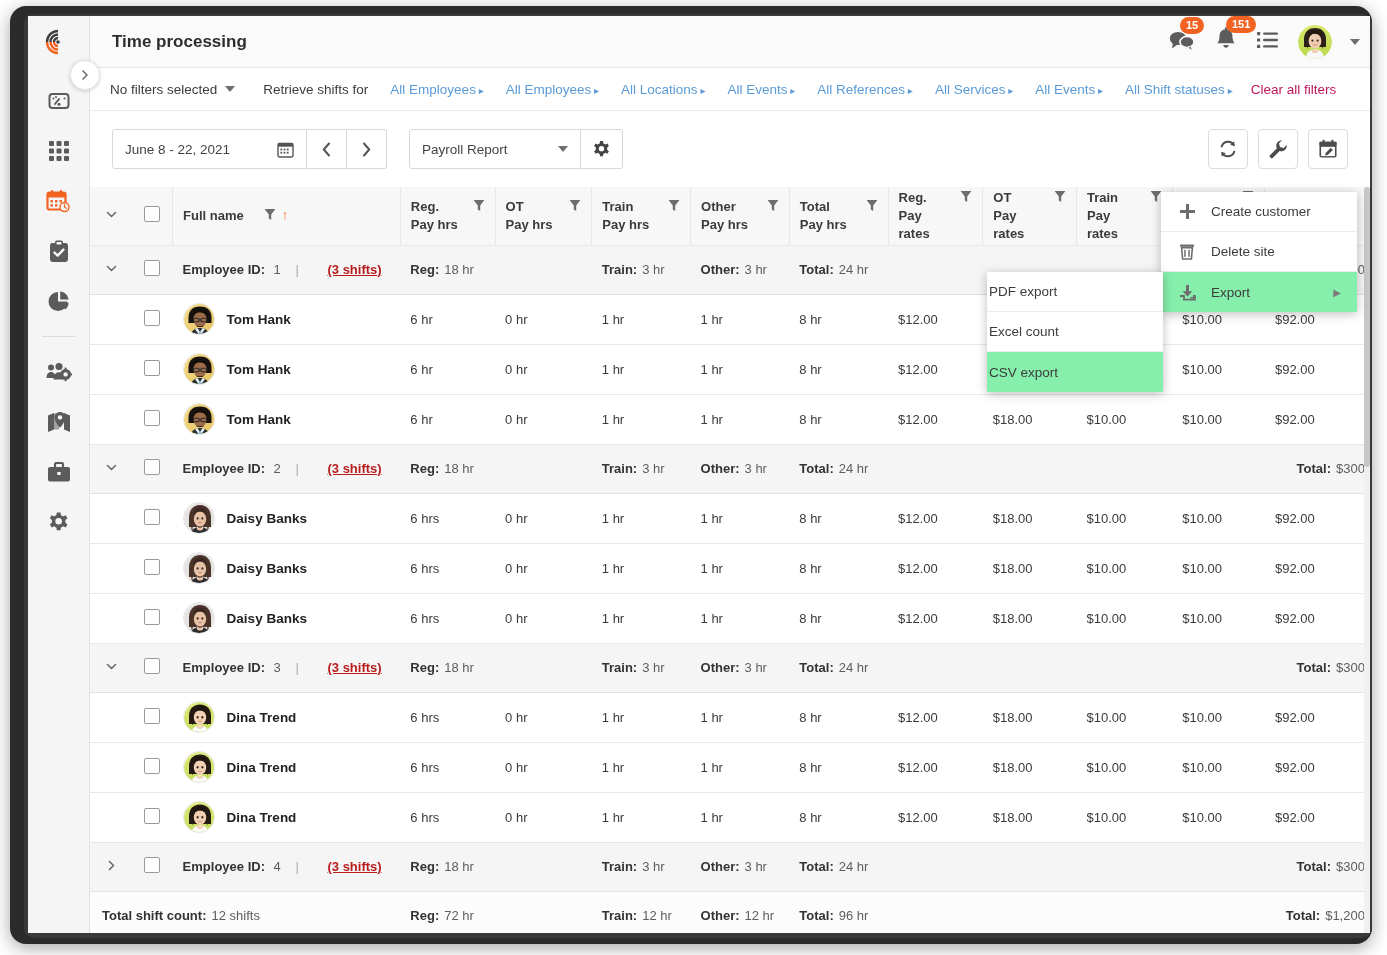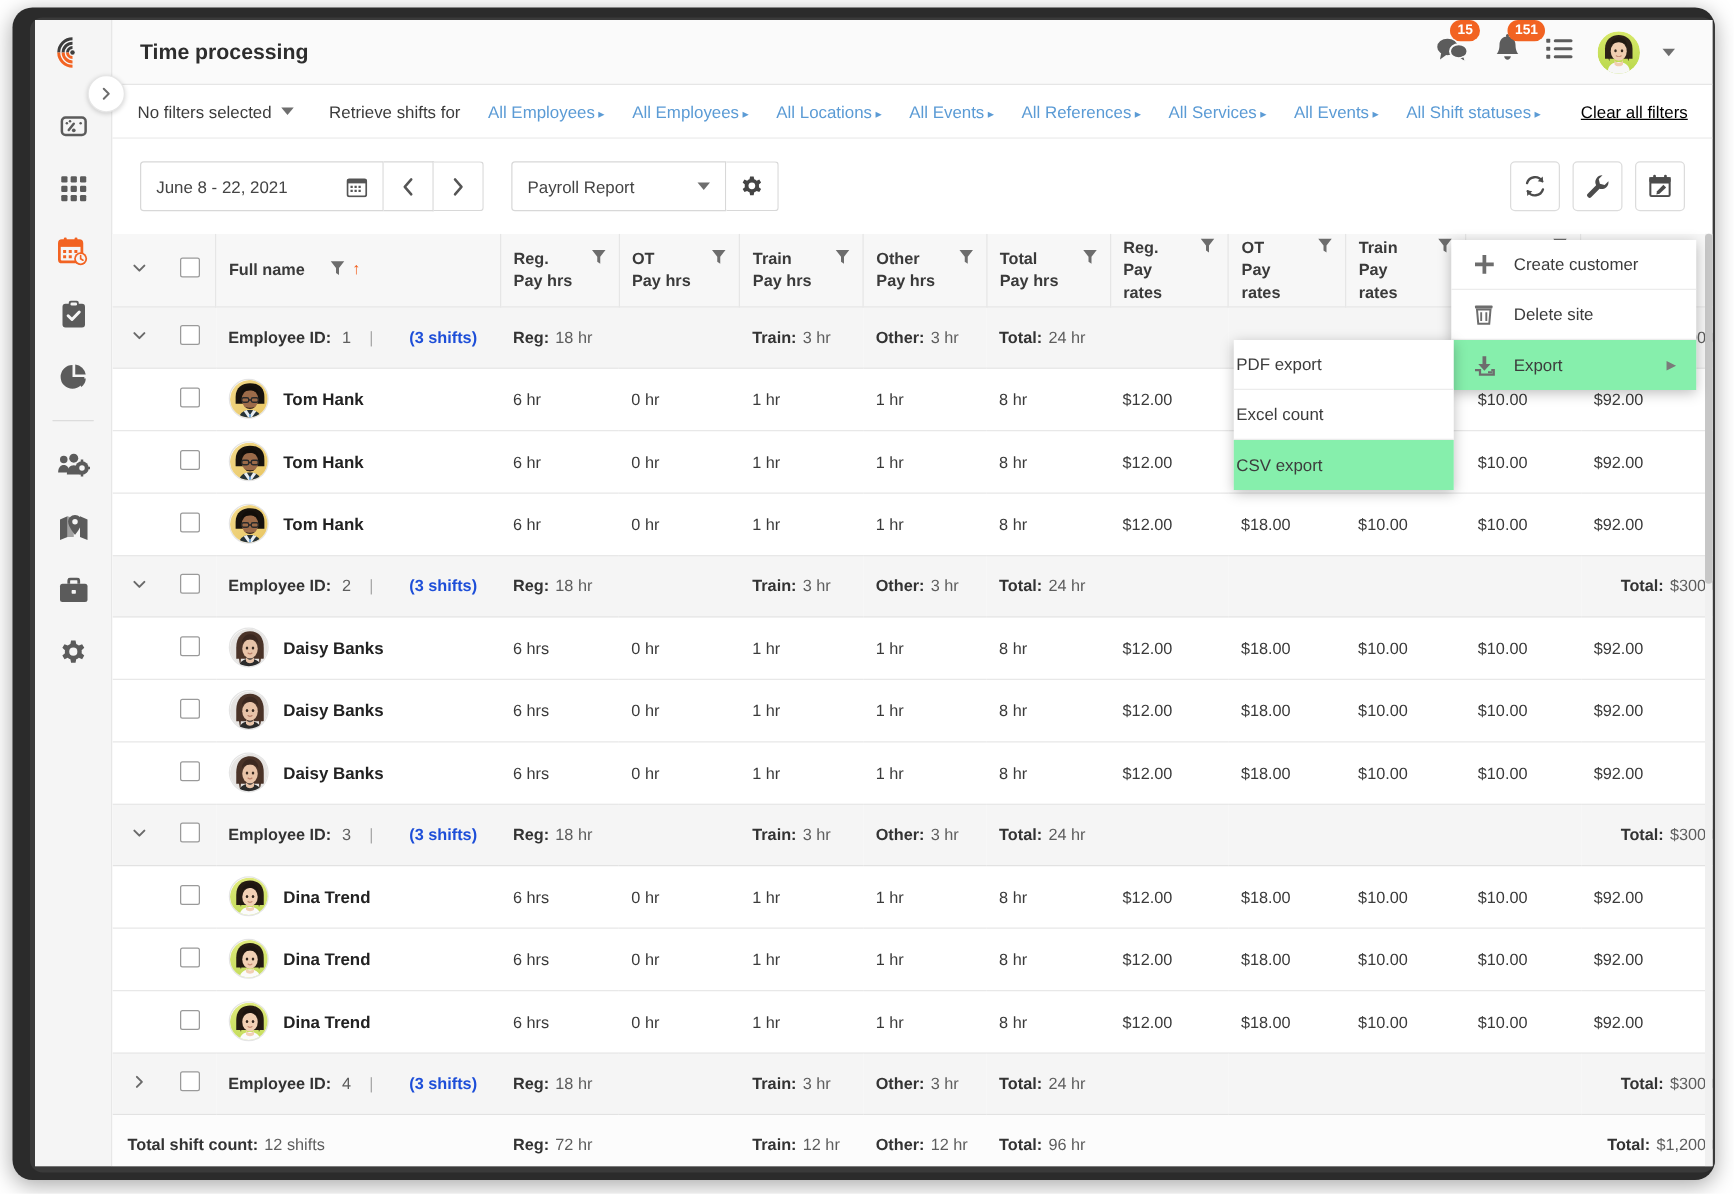--- a/index.html
+++ b/index.html
@@ -72,21 +72,21 @@
     background: #fafafa;
     border-bottom: 1px solid #e6e6e6;
     display: flex; align-items: center;
   }
   .app-title {
     margin-left: 22px;
     font-size: 17px; font-weight: bold; color: #2d2d2d;
   }
   .topbar-right {
     margin-left: auto; display: flex; align-items: center; gap: 18px;
-    padding-right: 30px;
+    padding-right: 10px;
   }
   .badge-wrap { position: relative; cursor: pointer; color: #5c5c5c; }
   .badge {
     position: absolute; top: -11px; left: 12px;
     background: #f26322; color: #fff;
     font-size: 11px; font-weight: bold;
     border-radius: 9px; padding: 1px 6px; min-width: 22px;
     text-align: center; line-height: 15px;
   }
   .avatar-top {
@@ -108,21 +108,21 @@
     font-size: 13.5px;
   }
   .nofilters { color: #3c3c3c; display:flex; align-items:center; gap:8px; cursor:pointer;}
   .nofilters .tri { width:0;height:0;border-left:5px solid transparent;border-right:5px solid transparent;border-top:6px solid #6e6e6e;}
   .retrieve { margin-left: 28px; color: #3c3c3c; }
   .flink {
     margin-left: 22px; color: #5b9bd5; cursor: pointer; white-space: nowrap;
   }
   .flink .arr { font-size: 10px; }
   .clearall {
-    margin-left: 32px; color: #000000; text-decoration: underline; cursor: pointer;
+    margin-left: 18px; color: #be185d; cursor: pointer;
   }
 
   
   .controlrow {
     position: absolute; left: 62px; top: 95px;
     width: 1280px; height: 76px; background: #ffffff;
     display: flex; align-items: center; padding: 0 22px;
   }
   .dategroup { display: flex; align-items: stretch; height: 40px; }
   .datebox {
@@ -184,21 +184,21 @@
     background: #fff; display: inline-block; cursor: pointer;
   }
   .chev { color: #6a6a6a; font-size: 13px; cursor: pointer; }
   .namecell { display: flex; align-items: center; gap: 12px; }
   .av { width: 32px; height: 32px; border-radius: 50%; overflow: hidden; flex-shrink: 0; border:1px solid #e5e5e5;}
   .nm { font-weight: bold; font-size: 13.5px; color: #222; }
   .red { color: #e0252b; }
   .glabel { font-weight: bold; color: #333; }
   .gval { color: #5d5d5d; margin-left: 5px; }
   .gsep { color: #a9a9a9; margin: 0 11px; }
-  .gshifts { font-weight: bold; color: #1d4ed8; margin-left: 14px; }
+  .gshifts { font-weight: bold; color: #b91c1c; margin-left: 14px; text-decoration: underline; }
   .r { text-align: right !important; }
 
   
   .footrow { height: 48px; background: #fcfcfc; }
   .footrow td { border-bottom: none; border-top: 1px solid #e2e2e2; }
 
   
   .ctxmenu {
     position: absolute; background: #ffffff;
     box-shadow: 0 2px 10px rgba(0,0,0,.26);

